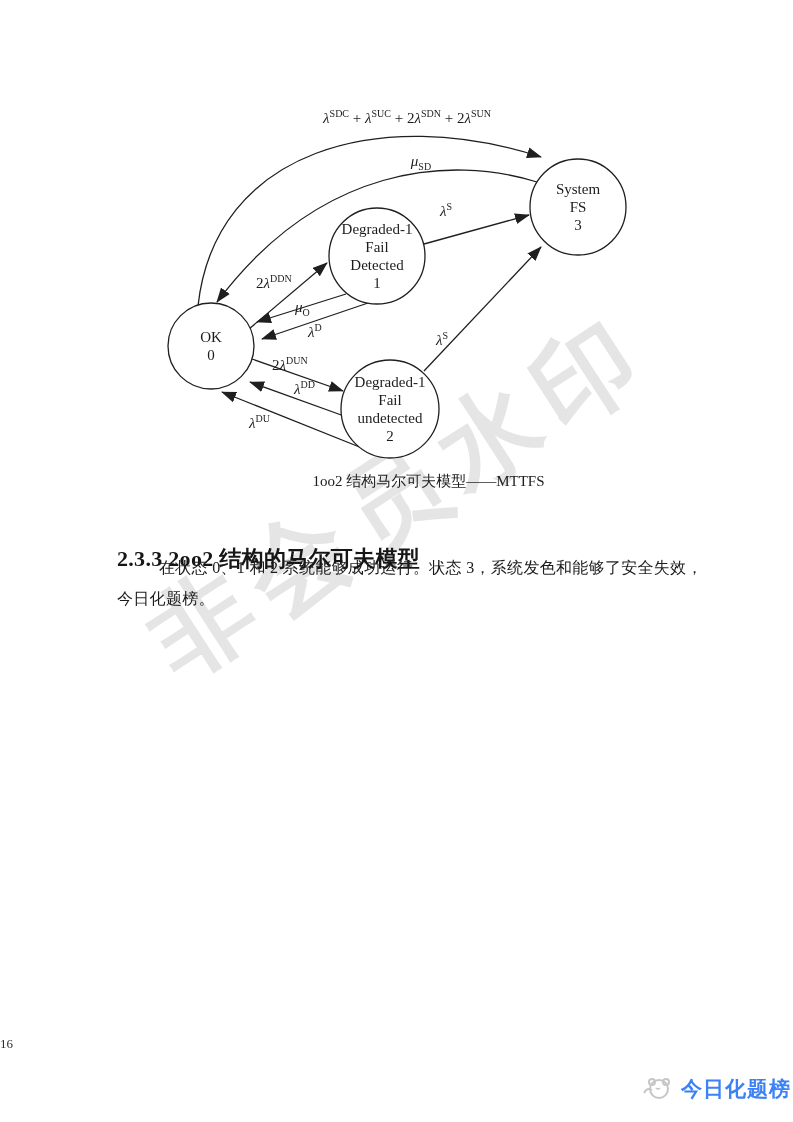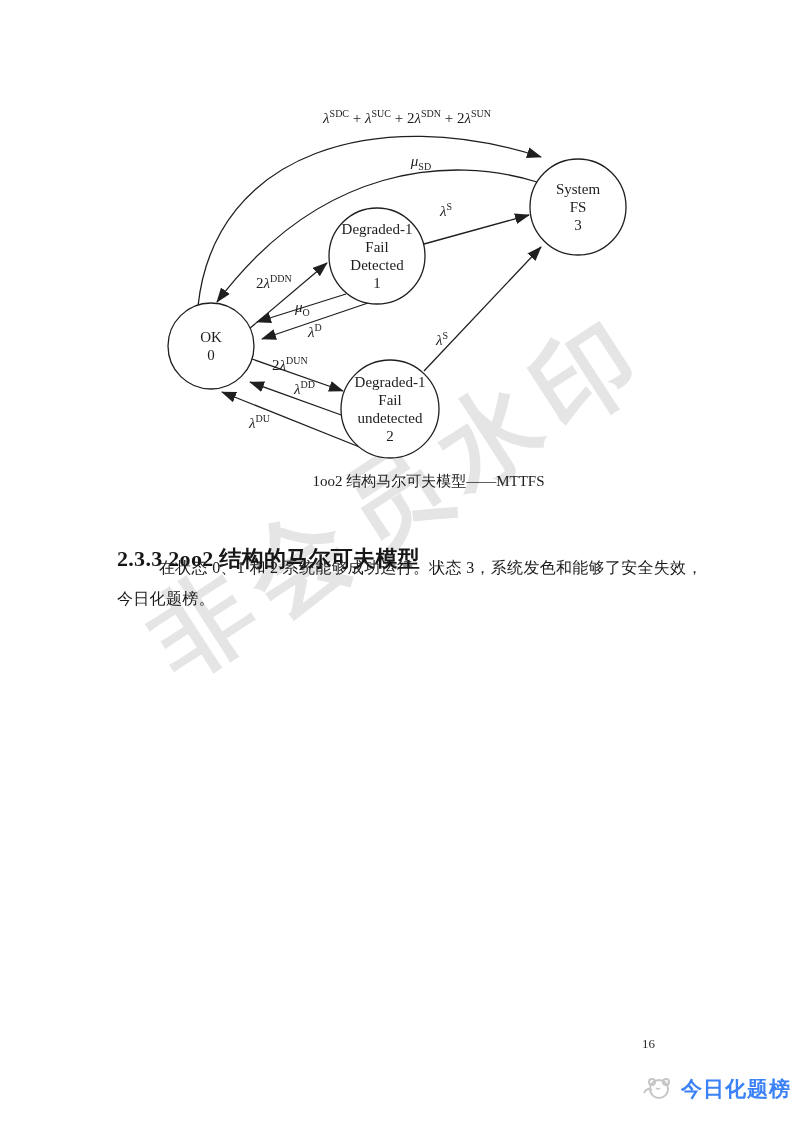--- a/index.html
+++ b/index.html
@@ -52,21 +52,21 @@
     height:31.4px;line-height:31.4px;
     text-align:justify;
     letter-spacing:0.3px;
     white-space:nowrap;
   }
   .para-line.flush{text-align-last:justify;}
   .para-line.indent{padding-left:42px;}
   
   .page-num{
     position:absolute;left:0;top:1036px;width:655px;
-    text-align:right;font-size:13px;color:#2a2a2a;
+    text-align:left;font-size:13px;color:#2a2a2a;
   }
   
   .brand{
     position:absolute;left:640px;top:1071px;width:160px;height:36px;
     display:flex;align-items:center;gap:7px;
     color:#3b82f6;
   }
   .brand-text{
     font-family:"Liberation Sans","DejaVu Sans",sans-serif;
     font-weight:700;font-size:21px;letter-spacing:1px;

